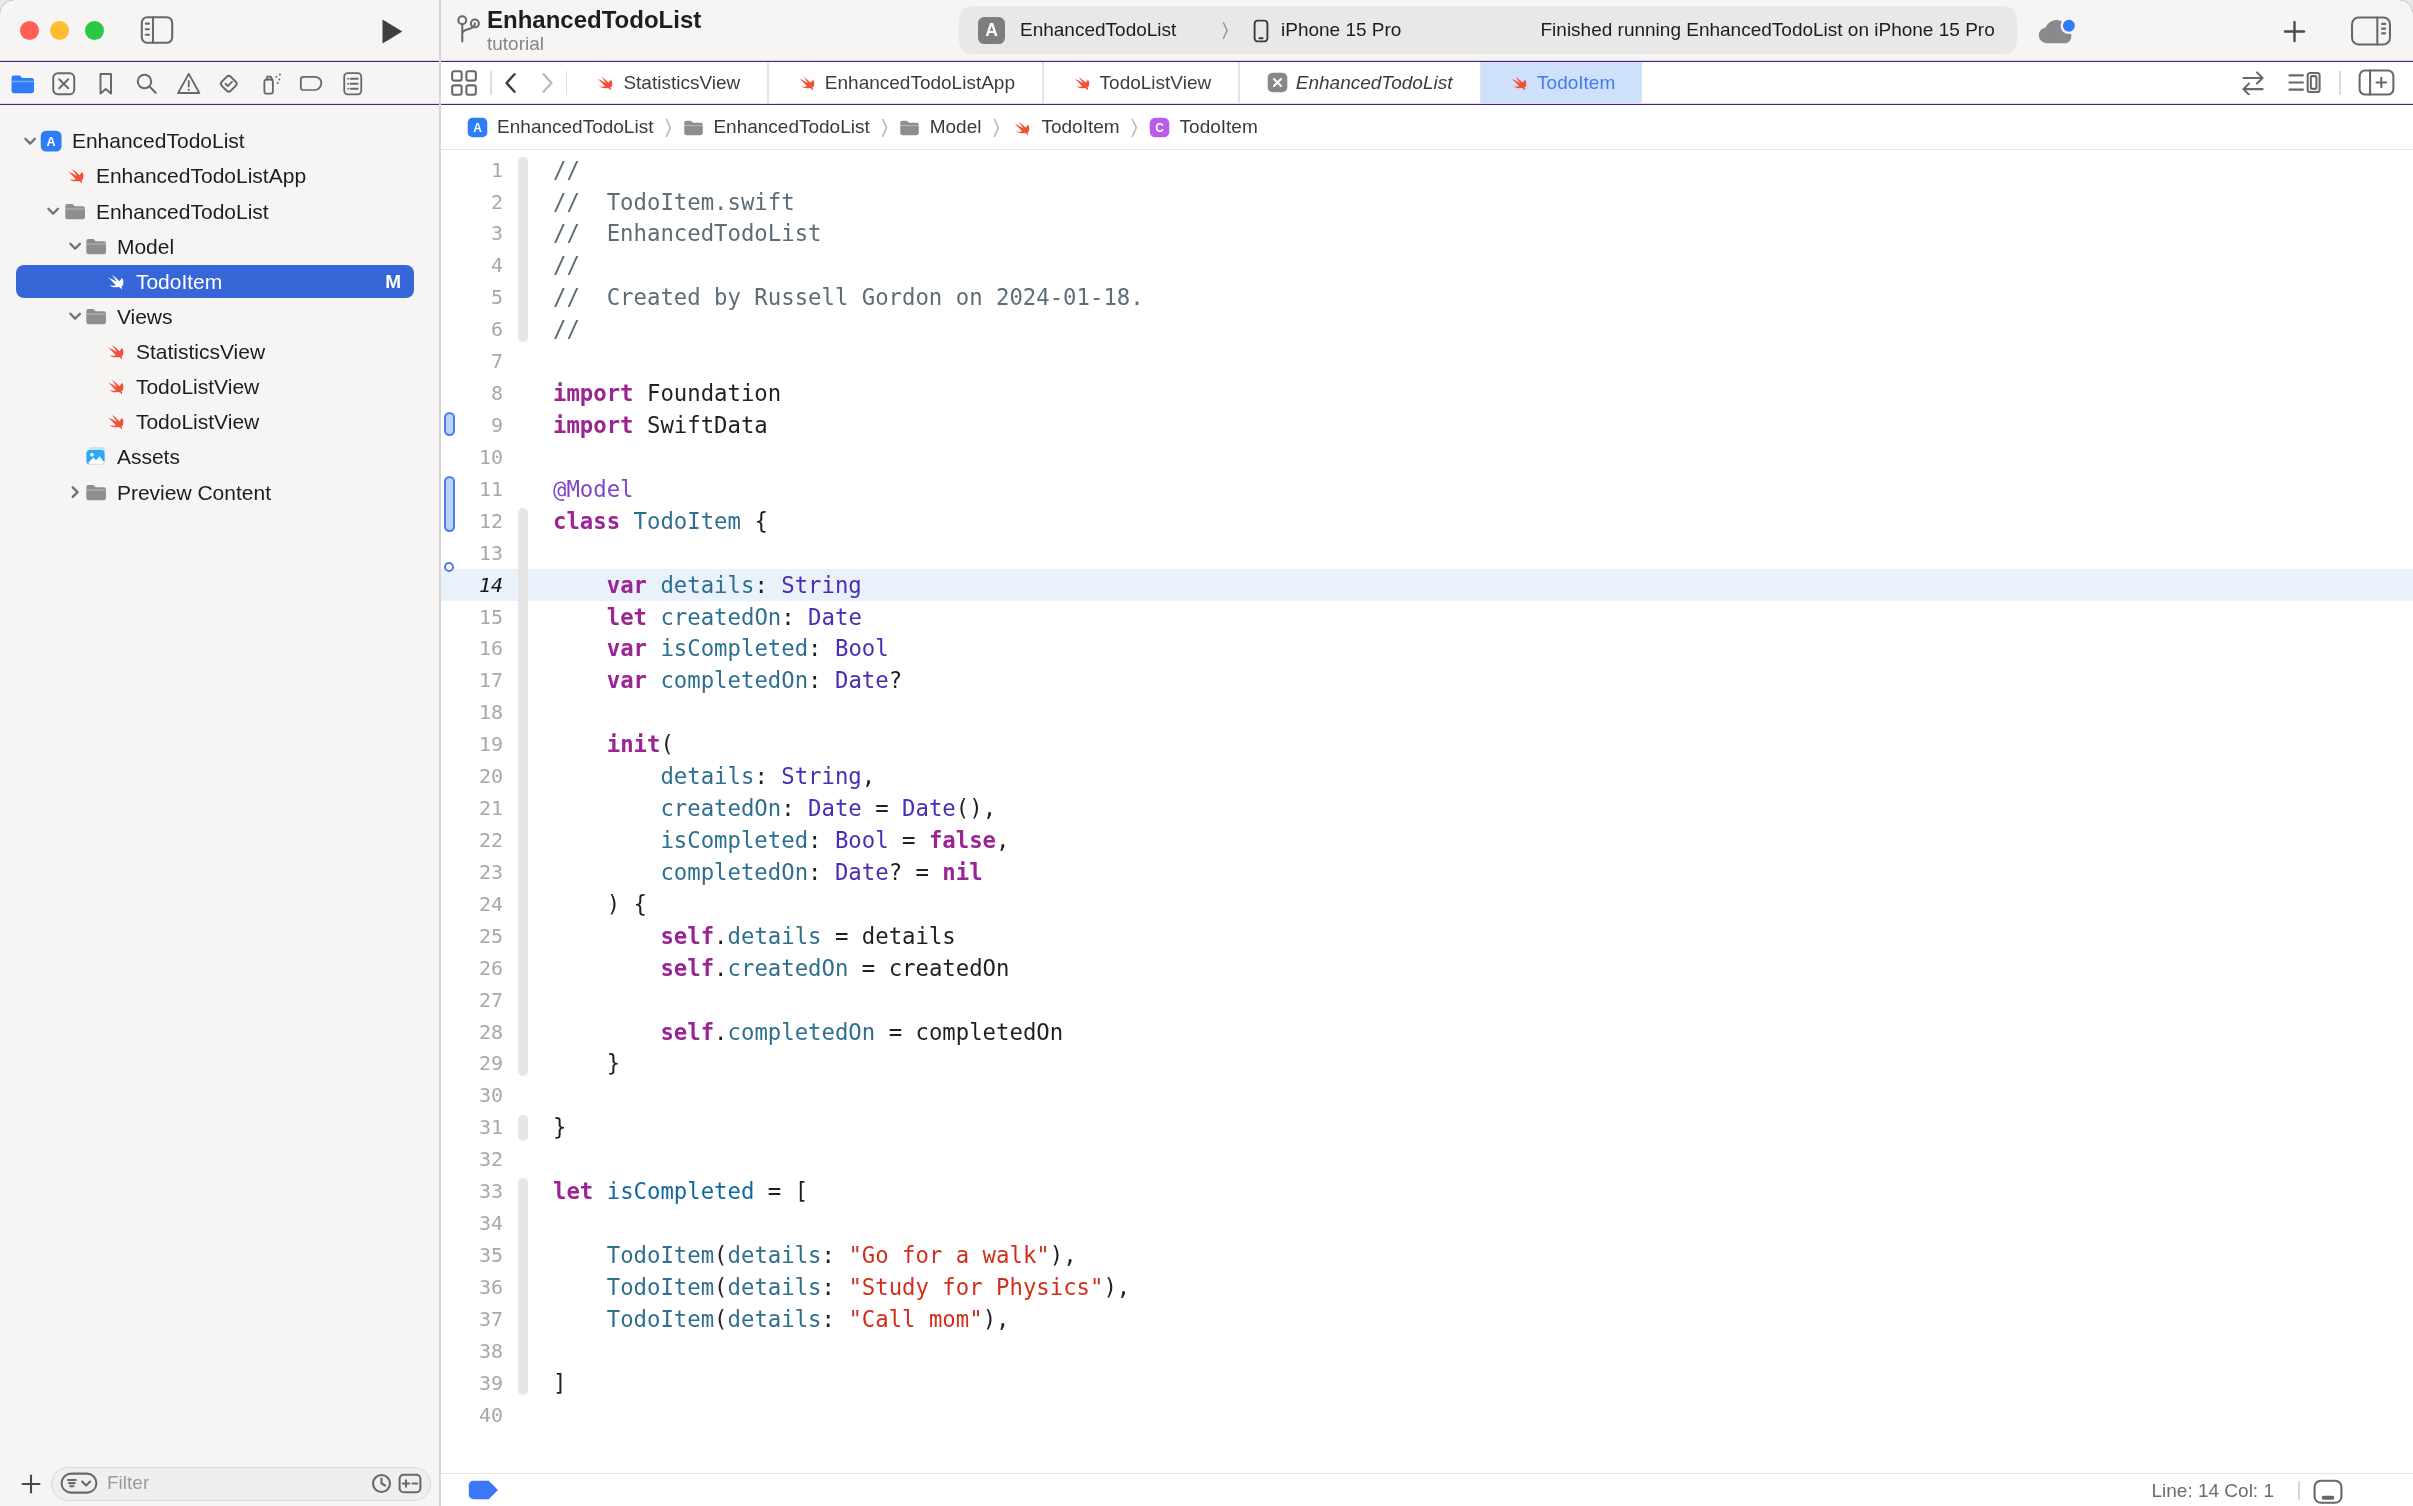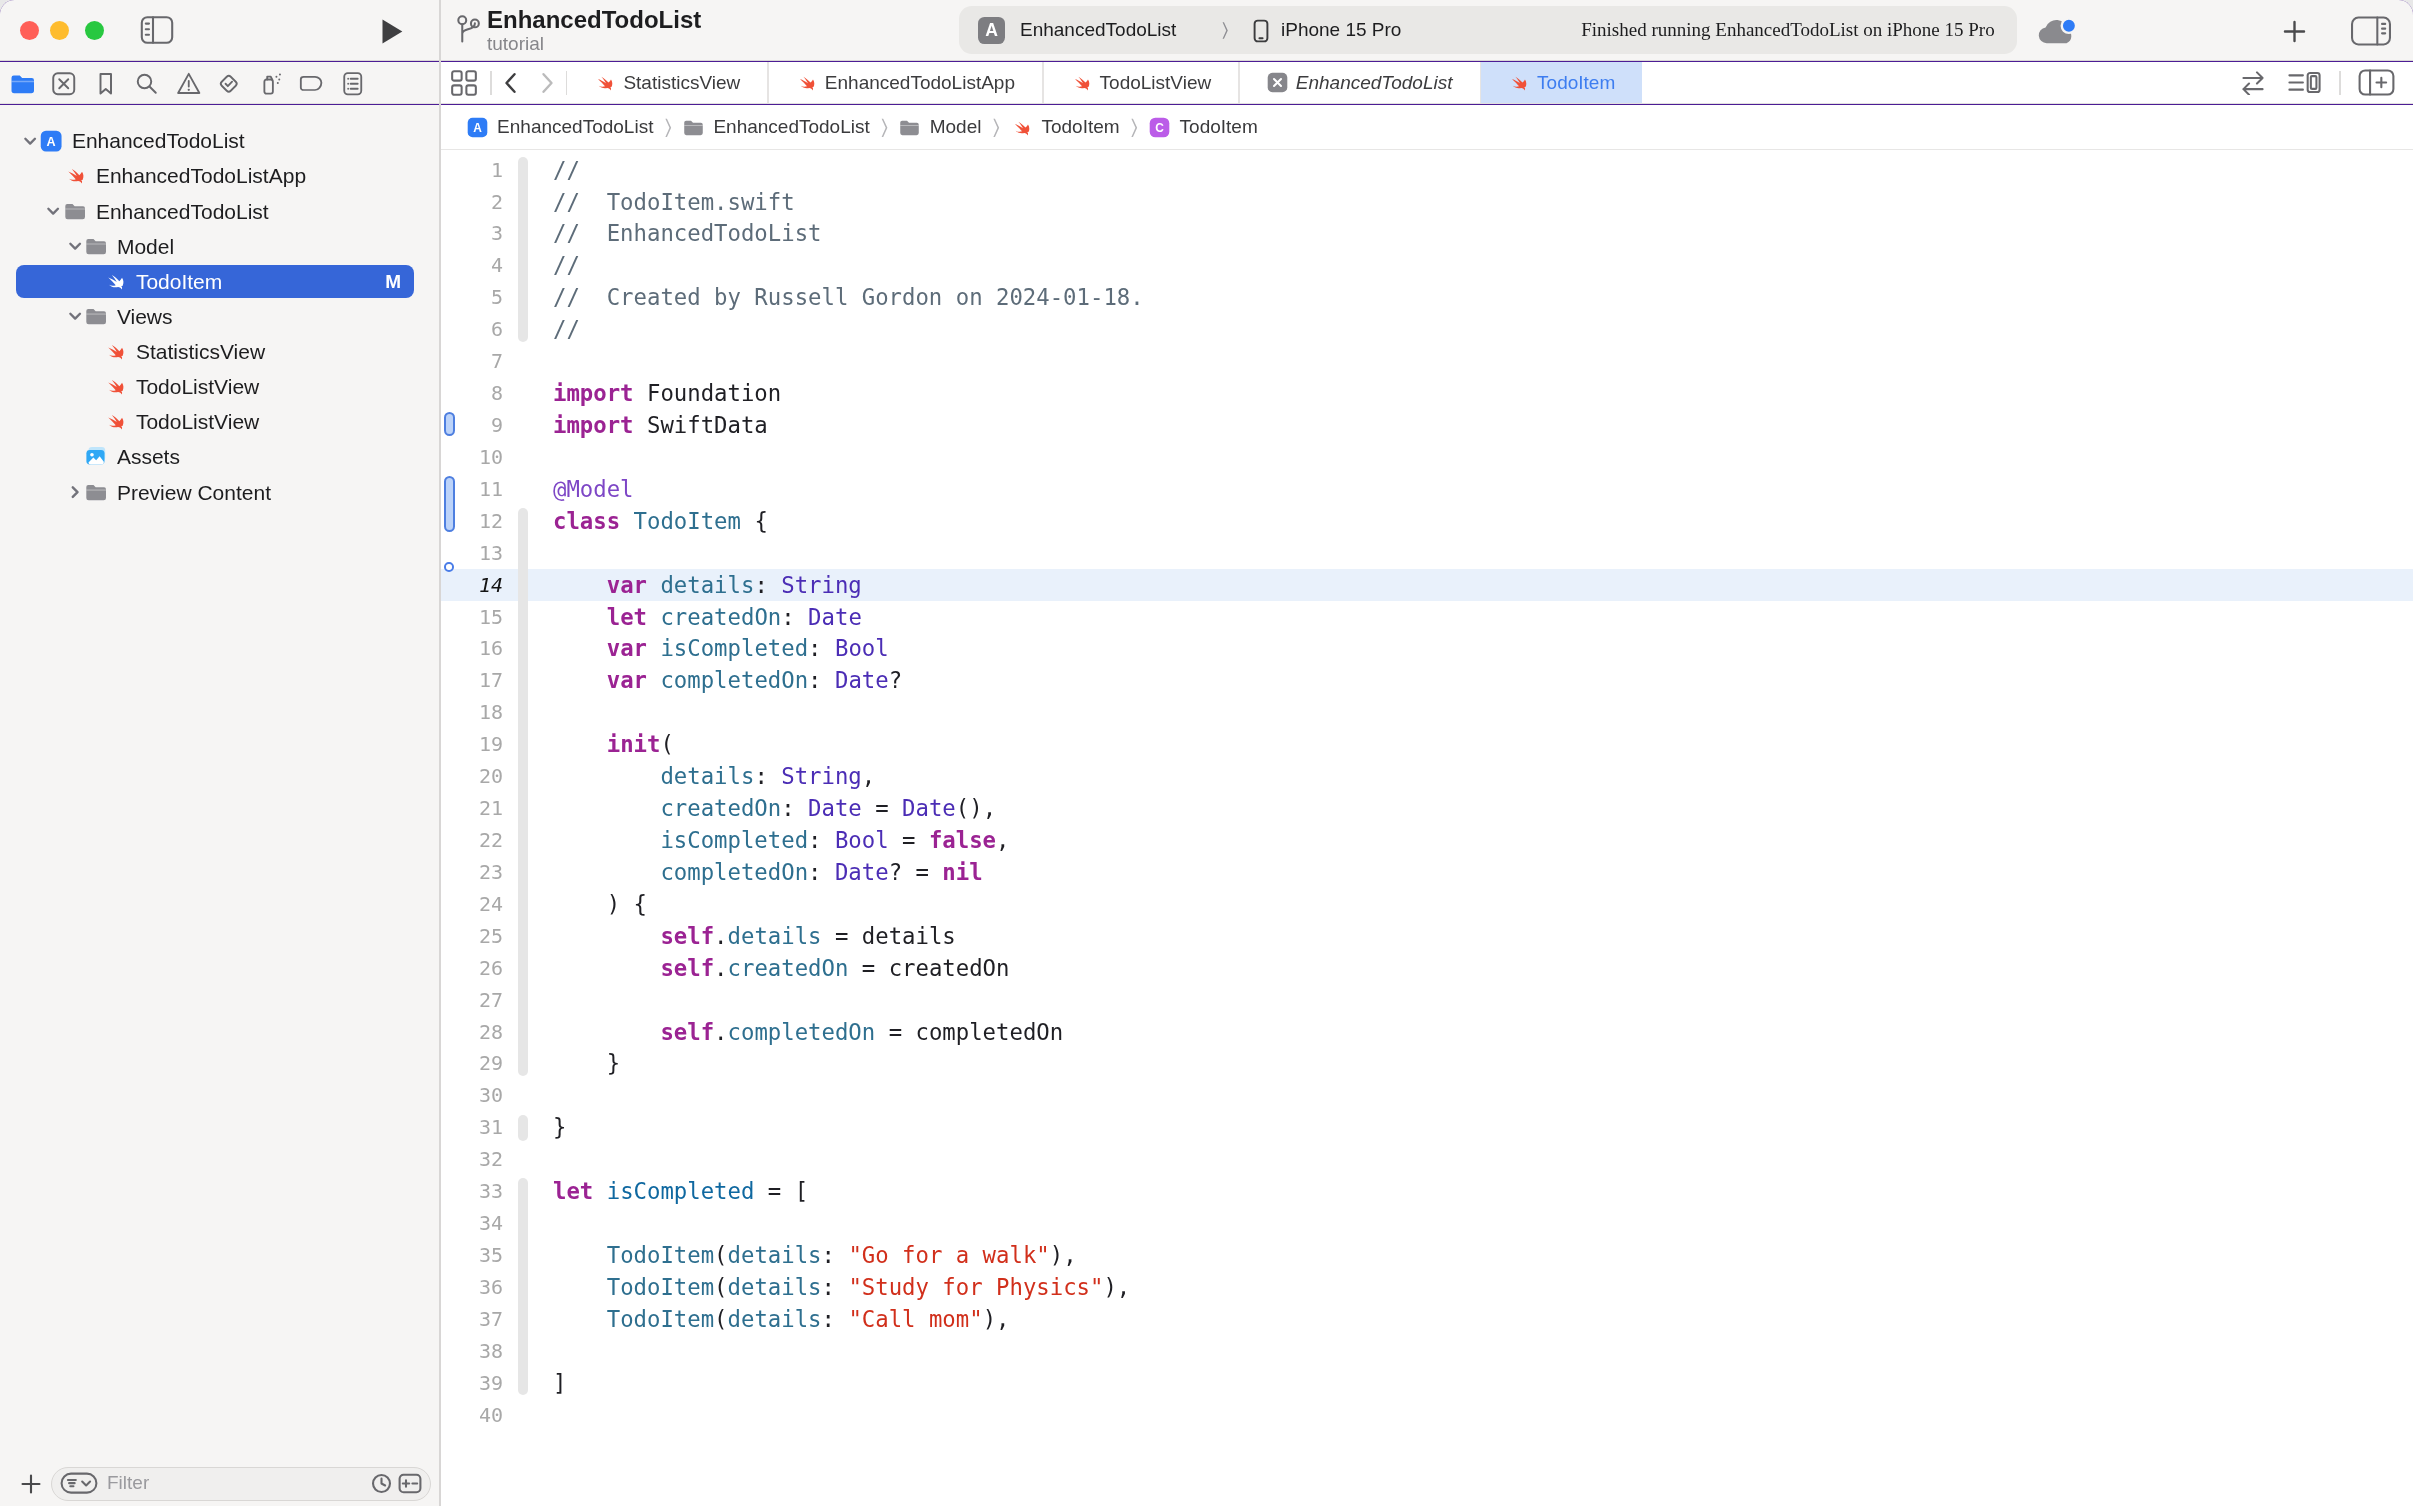--- a/index.html
+++ b/index.html
@@ -10,21 +10,21 @@
   .toolbar{position:absolute;left:0;top:0;width:100%;height:61px;background:#f6f5f4;border-bottom:1.6px solid #d9d7d5;}
   .tl{position:absolute;top:21px;width:19px;height:19px;border-radius:50%;}
   .ticon{display:inline-block;position:absolute;}
   .ticon svg{width:100%;height:100%;display:block;}
   .title-group{position:absolute;left:487px;top:5.6px;}
   .win-title{font-size:24px;font-weight:700;color:#1d1d1f;line-height:27px;}
   .win-sub{font-size:19px;color:#86868a;line-height:22.3px;}
   .scheme-pill{position:absolute;left:959px;top:6.4px;width:1058px;height:48px;background:#e9e8e6;border-radius:12.8px;}
   .pill-txt{position:absolute;top:0;height:48px;line-height:48px;font-size:19px;color:#1d1d1f;white-space:nowrap;}
   .pill-sep{color:#8e8e93;}
-  .status-txt{right:22.3px;text-align:center;font-family:Liberation Serif, serif;}
+  .status-txt{right:22.3px;text-align:center;}
   .app-badge{position:absolute;left:19px;top:10.4px;width:27px;height:27px;background:#7d7d81;border-radius:6.4px;color:#fff;
     font-size:17.6px;font-weight:700;text-align:center;line-height:27px;}
   
   .navstrip{position:absolute;left:0;top:62px;width:439px;height:42px;background:#f6f5f4;border-bottom:1.6px solid #e2e0df;}
   .tabbar{position:absolute;left:441px;top:62px;right:0;height:42px;background:#fff;border-bottom:1.6px solid #e2e0df;display:flex;align-items:stretch;}
   .tab{display:flex;align-items:center;gap:8px;padding:0 27px;font-size:19px;color:#3c3c3e;position:relative;}
   .tab.active{background:#cfe0fa;color:#3d7df0;}
   .tab.italic .tab-label{font-style:italic;}
   .tab-sep{width:1.6px;background:#e6e4e3;height:100%;}
   .tab .fi{width:21px;height:21px;}
@@ -605,16 +605,31 @@
         <div class="code-line" style="top: 1119px;"><span style="color: rgb(31, 31, 36);">    </span><span style="color: rgb(46, 111, 143);">TodoItem</span><span style="color: rgb(31, 31, 36);">(</span><span style="color: rgb(46, 111, 143);">details</span><span style="color: rgb(31, 31, 36);">: </span><span style="color: rgb(209, 47, 27);">"Study for Physics"</span><span style="color: rgb(31, 31, 36);">),</span></div>
         <div class="gutter-num" style="top: 1151px;">37</div>
         <div class="code-line" style="top: 1151px;"><span style="color: rgb(31, 31, 36);">    </span><span style="color: rgb(46, 111, 143);">TodoItem</span><span style="color: rgb(31, 31, 36);">(</span><span style="color: rgb(46, 111, 143);">details</span><span style="color: rgb(31, 31, 36);">: </span><span style="color: rgb(209, 47, 27);">"Call mom"</span><span style="color: rgb(31, 31, 36);">),</span></div>
         <div class="gutter-num" style="top: 1183px;">38</div>
         <div class="code-line" style="top: 1183px;"></div>
         <div class="gutter-num" style="top: 1215px;">39</div>
         <div class="code-line" style="top: 1215px;"><span style="color: rgb(31, 31, 36);">]</span></div>
         <div class="gutter-num" style="top: 1247px;">40</div>
         <div class="code-line" style="top: 1247px;"></div>
       </div>
+    <div class="ed-status">
+      <span class="ticon" style="left:27px;top:6.4px;width:34px;height:21px">
+          <svg viewBox="0 0 42 26">
+            <path d="M7 1h20l12 12-12 12H7a6 6 0 01-6-6V7a6 6 0 016-6z" transform="scale(.95,.95)" fill="#3b78f6"></path>
+          </svg>
+        </span>
+      <div class="linecol">Line: 14  Col: 1</div>
+      <div class="lc-sep"></div>
+      <span class="ticon" style="right:70px;top:4.8px;width:30px;height:25.5px">
+          <svg viewBox="0 0 38 32">
+            <rect x="2" y="2" width="34" height="28" rx="8" stroke="#68686c" stroke-width="2.6" fill="none" stroke-linecap="round" stroke-linejoin="round"></rect>
+            <rect x="11" y="21" width="16" height="5" rx="2.5" fill="#68686c"></rect>
+          </svg>
+        </span>
+    </div>
   </div>
 
 </div>
 
 
 </body></html>

